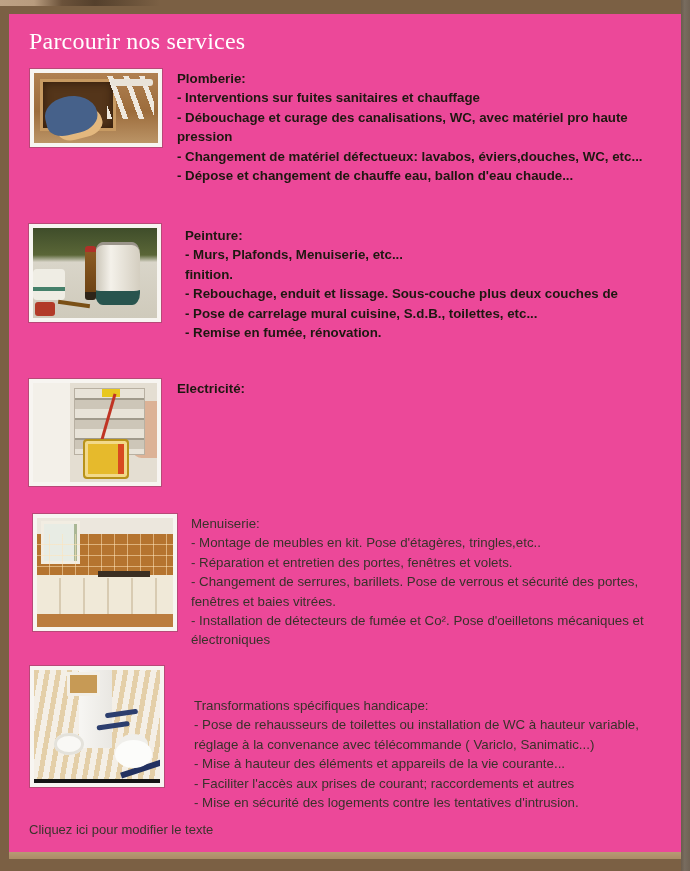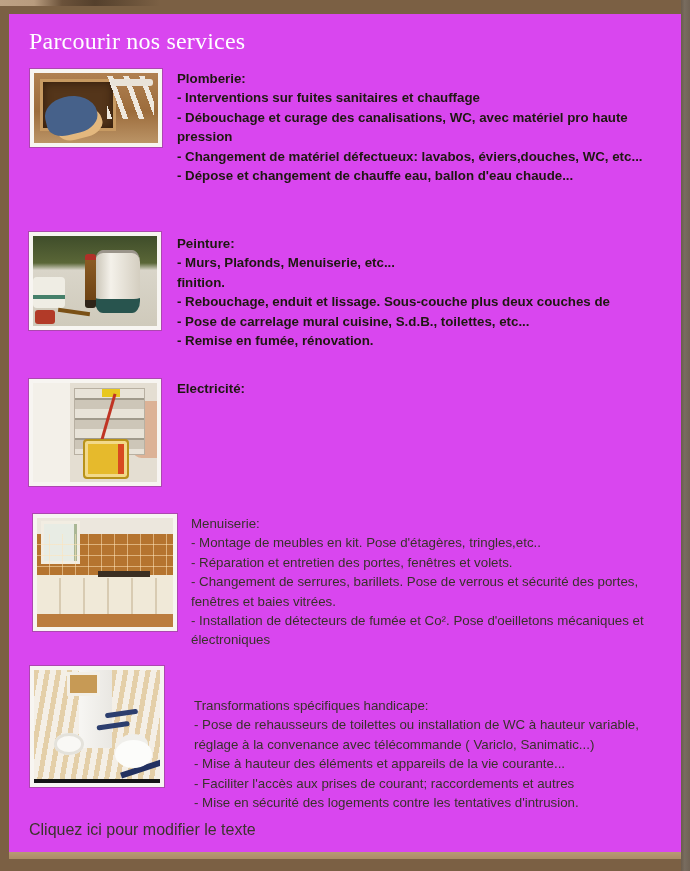--- a/index.html
+++ b/index.html
@@ -17,30 +17,30 @@
     position:absolute;left:681px;top:0;width:9px;height:871px;
     background:linear-gradient(90deg,#6a5c4d 0,#786c5f 40%,#6f6254 100%);
   }
   .bottom-band{
     position:absolute;left:9px;top:852px;width:672px;height:7px;
     background:linear-gradient(180deg,#b89a74,#ab8c66);
   }
   
   .panel{
     position:absolute;left:9px;top:14px;width:672px;height:838px;
-    background:#d946ef;overflow:hidden;
+    background:#ec4899;overflow:hidden;
   }
   .page-title{
     position:absolute;left:20px;top:12px;margin:0;
     font-family:"Liberation Serif", serif;font-weight:normal;
     font-size:24px;line-height:30px;color:#ffffff;letter-spacing:.2px;
   }
   .svc{position:absolute;left:0;width:672px;}
   .svc1{top:55px;padding-left:18px;}
-  .svc2{top:218px;}
+  .svc2{top:210px;padding-left:8px;}
   .svc3{top:363px;}
   .svc4{top:499px;}
   .svc5{top:651px;}
 
   
   .thumb{
     border:4px solid #f7f5f1;background:#ccc;
     box-shadow:0 0 0 1px rgba(90,75,60,.35);
     position:relative;
   }
@@ -58,21 +58,21 @@
   .svc4 .tcol{margin-left:182px;padding-top:1px;}
   .svc5 .tcol{margin-left:185px;padding-top:0;margin-top:31px;}
   .svc2 .tcol{padding-top:2px;}
   .tline,.ttitle{
     font-size:13.3px;line-height:19.4px;white-space:nowrap;color:#39322b;
   }
   .svc1 .tline,.svc1 .ttitle,.svc2 .tline,.svc2 .ttitle{font-weight:bold;color:#1e1811;}
   .svc3 .ttitle{font-weight:bold;color:#1e1811;}
   .footer-hint{
     position:absolute;left:20px;top:806px;
-    font-size:16px;line-height:19px;color:#3b342c;white-space:nowrap;
+    font-size:13px;line-height:19px;color:#3b342c;white-space:nowrap;
   }
 
   
   .a1{background:linear-gradient(180deg,#b08050 0%,#9c6c3c 55%,#bb9466 100%);}
   .a1::before{left:5%;top:9%;width:56%;height:66%;background:#54351a;border:3px solid #c79a62;box-shadow:inset 0 0 10px #2e1a0a;}
   .a1::after{left:9%;top:33%;width:42%;height:54%;background:#46618a;border-radius:45% 55% 40% 35%;transform:rotate(-14deg);box-shadow:6px 9px 0 -3px #e3b87e;}
   .a1 .pipes{right:3%;top:4%;width:38%;height:62%;background:repeating-linear-gradient(70deg,#efe9df 0 5px,rgba(0,0,0,0) 5px 15px);}
   .a1 .pipe-h{right:4%;top:8%;width:34%;height:7px;background:#e9e3d8;border-radius:3px;}
 
   

